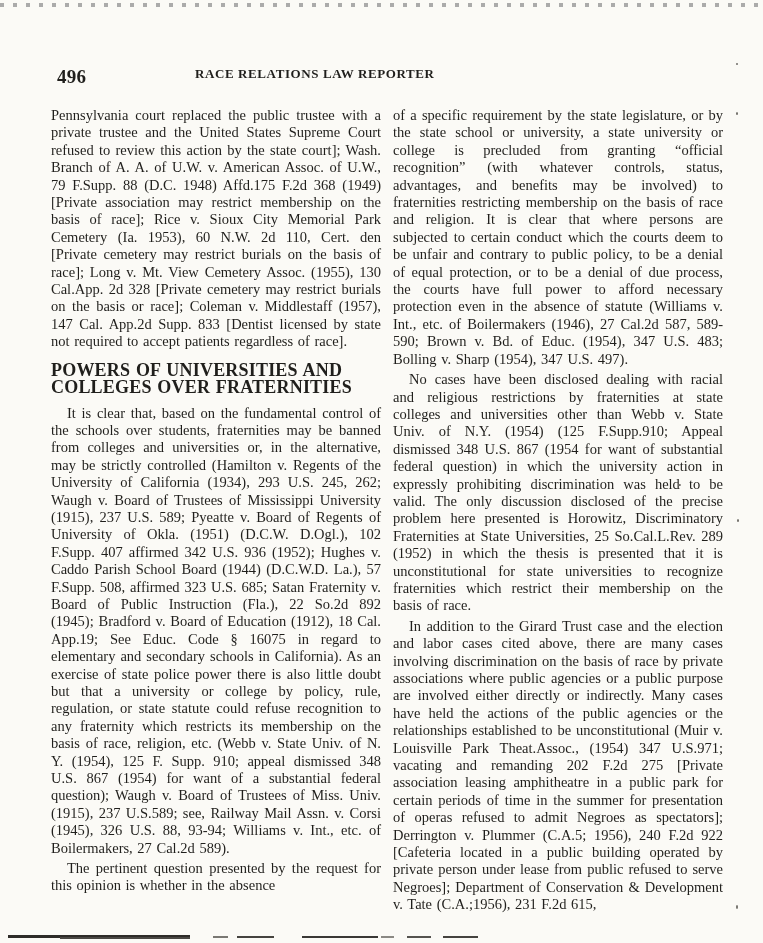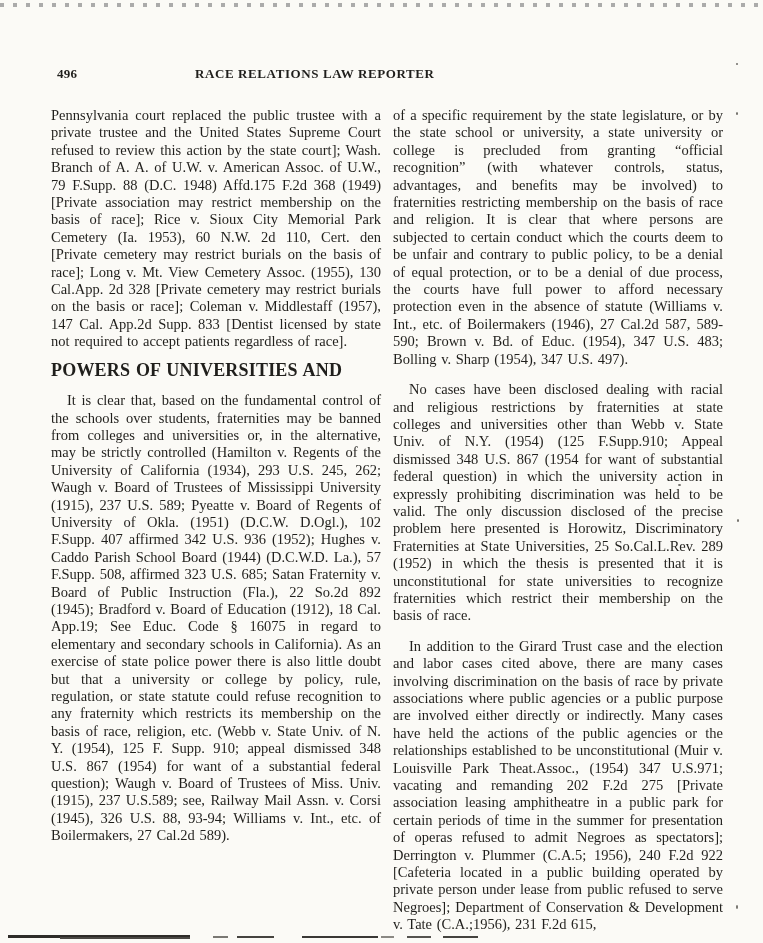--- a/index.html
+++ b/index.html
@@ -12,36 +12,36 @@
     overflow:hidden;
   }
   .page{position:absolute;inset:0;}
   .dotted-top{
     position:absolute;top:3px;left:0;width:763px;height:4px;
     background:repeating-linear-gradient(90deg,#9d9d9d 0 4px,transparent 4px 13px);
     opacity:.85;
   }
   .pagenum{
     position:absolute;top:66px;left:57px;
-    font-size:13px;font-weight:bold;letter-spacing:.3px;
+    font-size:19px;font-weight:bold;letter-spacing:.3px;
   }
   .runhead{
     position:absolute;top:66px;left:195px;
     font-size:13px;font-weight:bold;letter-spacing:.6px;
     white-space:nowrap;
   }
   .col{
     position:absolute;top:107px;width:330px;
     font-size:14.5px;line-height:17.4px;
     text-align:justify;word-spacing:1px;
   }
   .col-left{left:51px;}
   .col-right{left:393px;}
   .col p{margin:0;}
-  p.ind{text-indent:16px;margin-top:13px;}
+  p.ind{text-indent:16px;margin-top:3px;}
   h3.chead{
     margin:11px 0 8px 0;
     font-size:18px;line-height:17.4px;
     font-weight:bold;letter-spacing:.2px;
   }
   p.subhead{
     margin:15px 0 10px 0;
     font-style:italic;text-align:left;text-indent:0;
   }
   
@@ -67,22 +67,23 @@
 
 <div class="page">
 
   <div class="dotted-top"></div>
 
   <div class="pagenum">496</div>
   <div class="runhead">RACE RELATIONS LAW REPORTER</div>
 
   <div class="col col-left">
     <p class="cont">Pennsylvania court replaced the public trustee with a private trustee and the United States Supreme Court refused to review this action by the state court]; Wash. Branch of A. A. of U.W. v. American Assoc. of U.W., 79 F.Supp. 88 (D.C. 1948) Affd.175 F.2d 368 (1949) [Private association may restrict membership on the basis of race]; Rice v. Sioux City Memorial Park Cemetery (Ia. 1953), 60 N.W. 2d 110, Cert. den [Private cemetery may restrict burials on the basis of race]; Long v. Mt. View Cemetery Assoc. (1955), 130 Cal.App. 2d 328 [Private cemetery may restrict burials on the basis or race]; Coleman v. Middlestaff (1957), 147 Cal. App.2d Supp. 833 [Dentist licensed by state not required to accept patients regardless of race].</p>
-    <h3 class="chead"><span>POWERS OF UNIVERSITIES AND</span><br></h3>
+    <h3 class="chead"><span>POWERS OF UNIVERSITIES AND</span><br><span>COLLEGES OVER FRATERNITIES</span></h3>
     <p class="ind">It is clear that, based on the fundamental control of the schools over students, fraternities may be banned from colleges and universities or, in the alternative, may be strictly controlled (Hamilton v. Regents of the University of California (1934), 293 U.S. 245, 262; Waugh v. Board of Trustees of Mississippi University (1915), 237 U.S. 589; Pyeatte v. Board of Regents of University of Okla. (1951) (D.C.W. D.Ogl.), 102 F.Supp. 407 affirmed 342 U.S. 936 (1952); Hughes v. Caddo Parish School Board (1944) (D.C.W.D. La.), 57 F.Supp. 508, affirmed 323 U.S. 685; Satan Fraternity v. Board of Public Instruction (Fla.), 22 So.2d 892 (1945); Bradford v. Board of Education (1912), 18 Cal. App.19; See Educ. Code § 16075 in regard to elementary and secondary schools in California).  As an exercise of state police power there is also little doubt but that a university or college by policy, rule, regulation, or state statute could refuse recognition to any fraternity which restricts its membership on the basis of race, religion, etc. (Webb v. State Univ. of N. Y. (1954), 125 F. Supp. 910; appeal dismissed 348 U.S. 867 (1954) for want of a substantial federal question); Waugh v. Board of Trustees of Miss. Univ. (1915), 237 U.S.589; see, Railway Mail Assn. v. Corsi (1945), 326 U.S. 88, 93-94; Williams v. Int., etc. of Boilermakers, 27 Cal.2d 589).</p>
+    <p class="ind">The pertinent question presented by the request for this opinion is whether in the absence</p>
   </div>
 
   <div class="col col-right">
     <p class="cont">of a specific requirement by the state legislature, or by the state school or university, a state university or college is precluded from granting “official recognition” (with whatever controls, status, advantages, and benefits may be involved) to fraternities restricting membership on the basis of race and religion.  It is clear that where persons are subjected to certain conduct which the courts deem to be unfair and contrary to public policy, to be a denial of equal protection, or to be a denial of due process, the courts have full power to afford necessary protection even in the absence of statute (Williams v. Int., etc. of Boilermakers (1946), 27 Cal.2d 587, 589-590; Brown v. Bd. of Educ. (1954), 347 U.S. 483; Bolling v. Sharp (1954), 347 U.S. 497).</p>
     <p class="ind">No cases have been disclosed dealing with racial and religious restrictions by fraternities at state colleges and universities other than Webb v. State Univ. of N.Y. (1954) (125 F.Supp.910; Appeal dismissed 348 U.S. 867 (1954 for want of substantial federal question) in which the university action in expressly prohibiting discrimination was held to be valid.  The only discussion disclosed of the precise problem here presented is Horowitz, Discriminatory Fraternities at State Universities, 25 So.Cal.L.Rev. 289 (1952) in which the thesis is presented that it is unconstitutional for state universities to recognize fraternities which restrict their membership on the basis of race.</p>
     <p class="ind">In addition to the Girard Trust case and the election and labor cases cited above, there are many cases involving discrimination on the basis of race by private associations where public agencies or a public purpose are involved either directly or indirectly.  Many cases have held the actions of the public agencies or the relationships established to be unconstitutional (Muir v. Louisville Park Theat.Assoc., (1954) 347 U.S.971; vacating and remanding 202 F.2d 275 [Private association leasing amphitheatre in a public park for certain periods of time in the summer for presentation of operas refused to admit Negroes as spectators]; Derrington v. Plummer (C.A.5; 1956), 240 F.2d 922 [Cafeteria located in a public building operated by private person under lease from public refused to serve Negroes]; Department of Conservation &amp; Development v. Tate (C.A.;1956), 231 F.2d 615,</p>
   </div>
 
   <div class="artifact a1"></div>
   <div class="artifact a2"></div>

